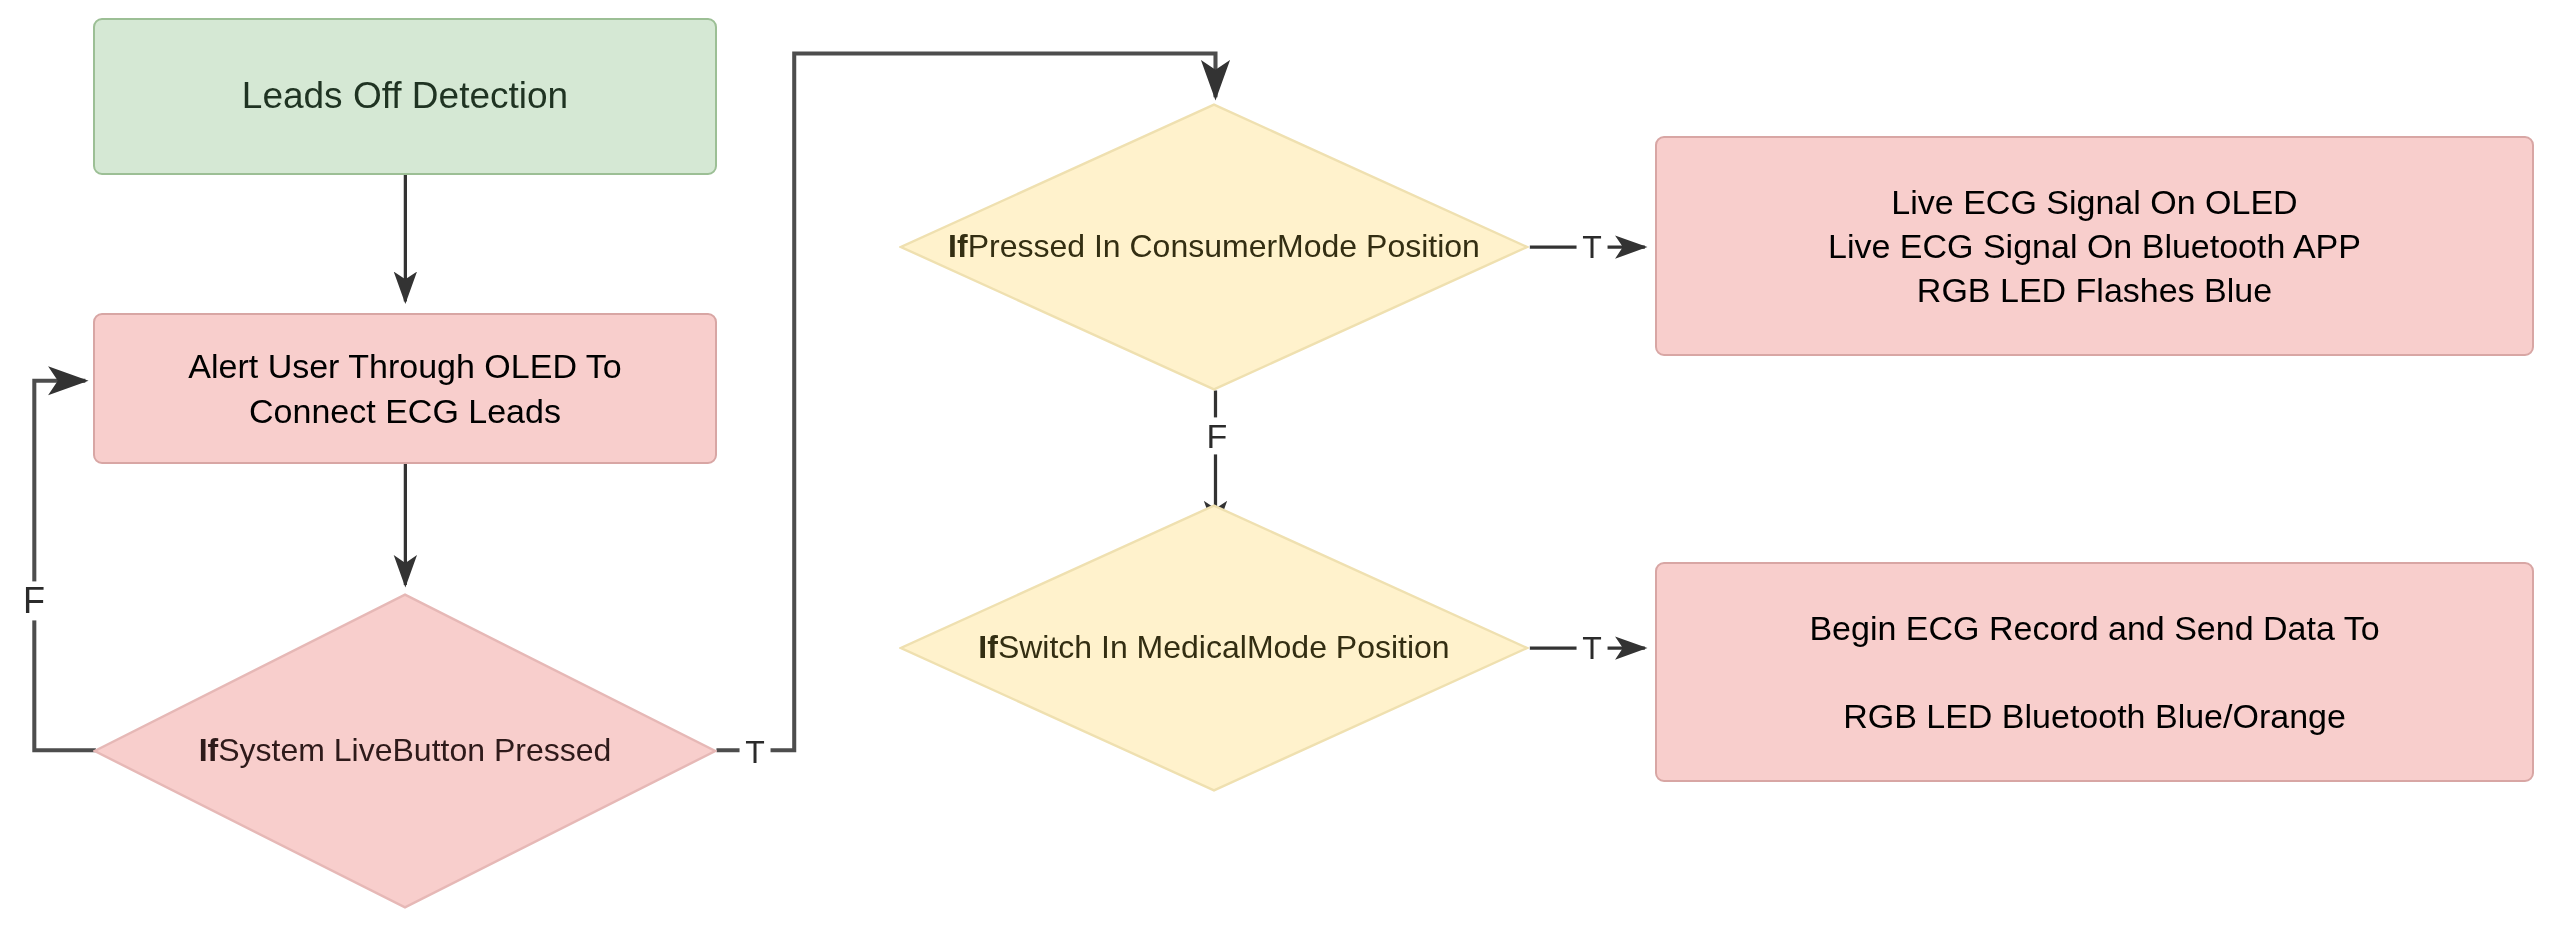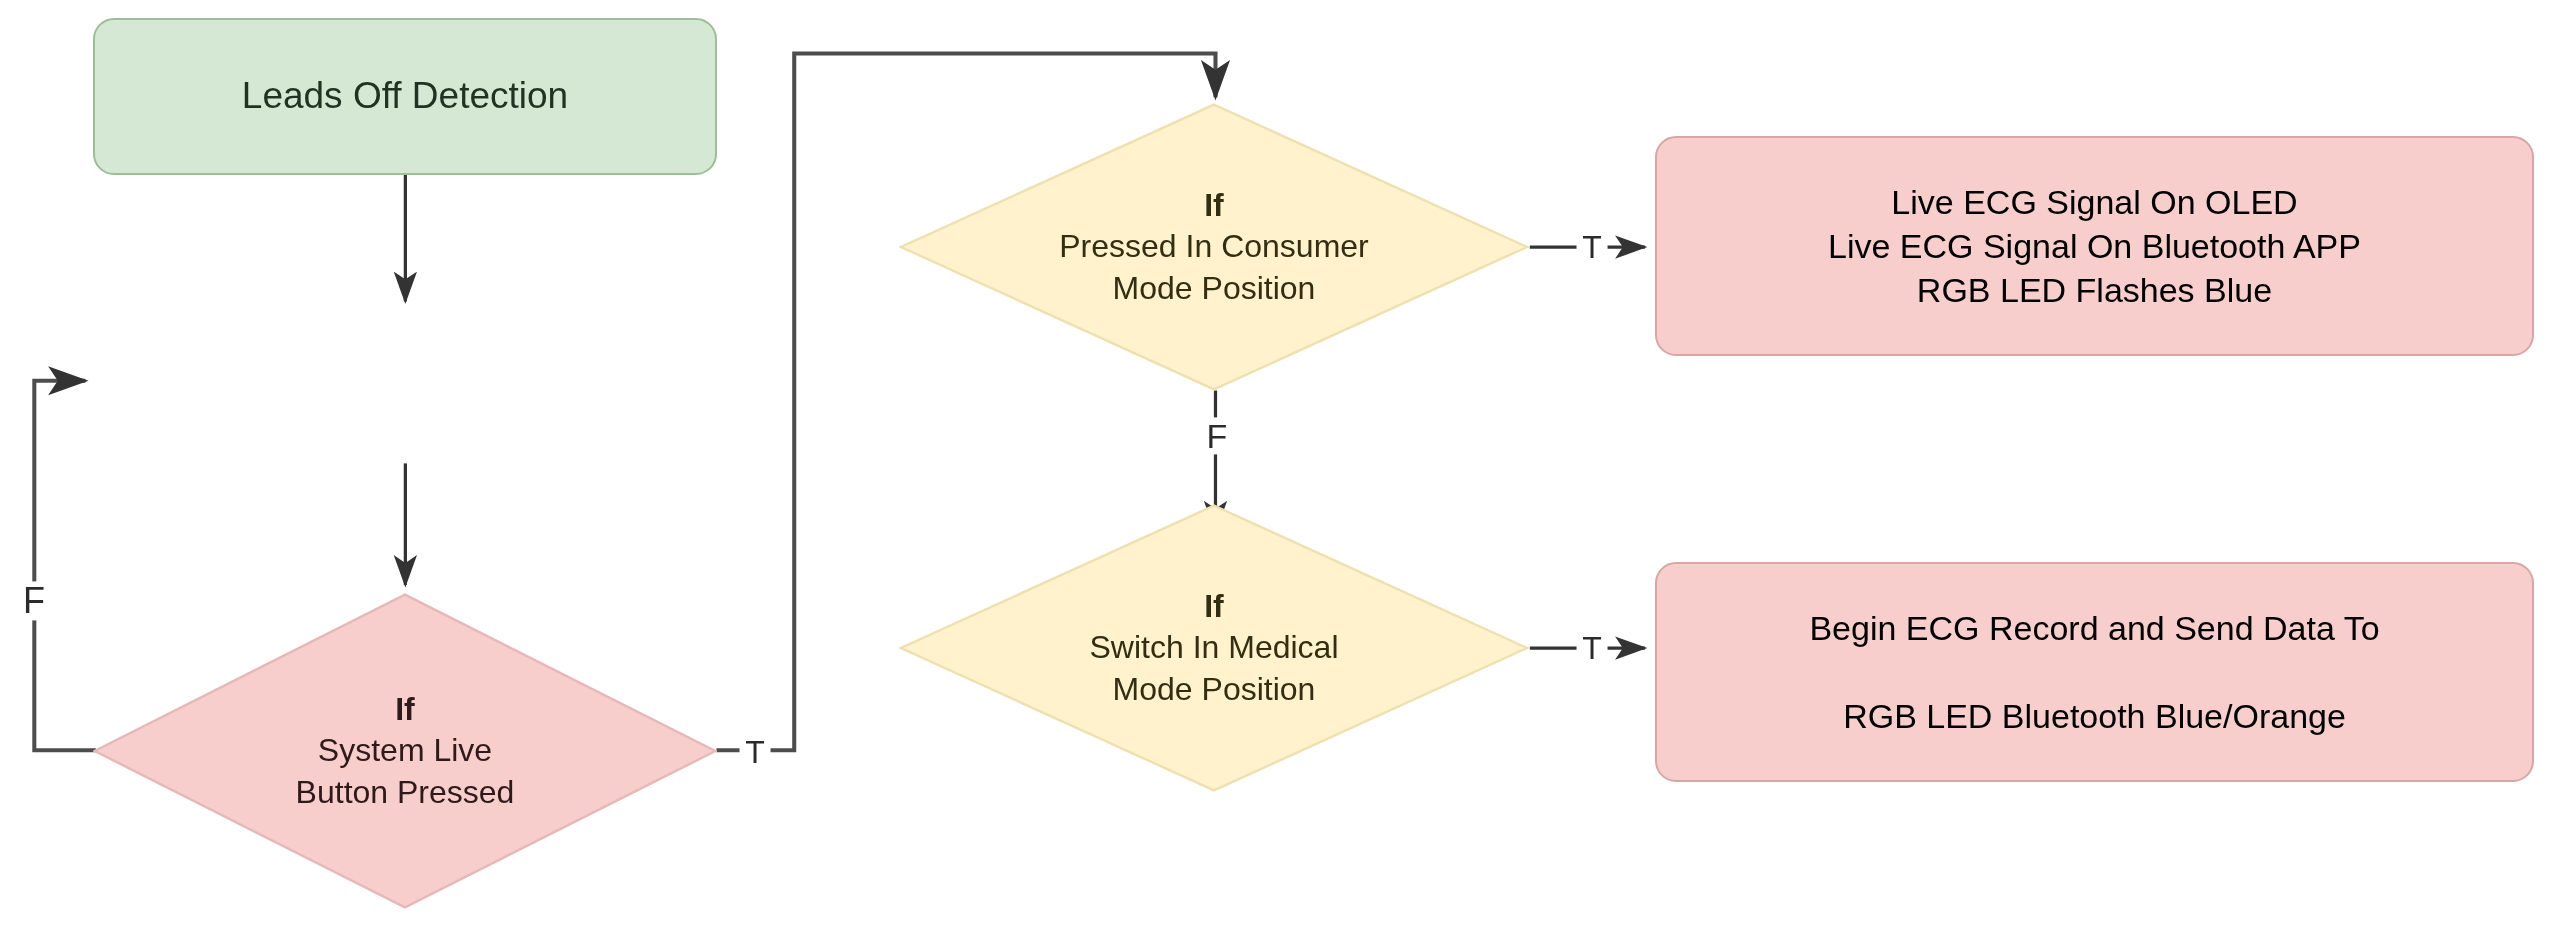--- a/index.html
+++ b/index.html
@@ -28,21 +28,21 @@
   }
   .node {
     position: absolute;
     box-sizing: border-box;
     display: flex;
     align-items: center;
     justify-content: center;
     text-align: center;
   }
   .rectnode {
-    border-radius: 21px;
+    border-radius: 9px;
     border-style: solid;
     border-width: 2.4px;
   }
   .rectnode .label {
     line-height: 1.30;
     padding: 0 13px;
   }
   .process-green {
     background: #d5e8d4;
     border-color: #9cbf95;
@@ -62,21 +62,21 @@
     top: 0;
     display: block;
   }
   .diamond-label {
     position: absolute;
     left: 0;
     top: 0;
     width: 100%;
     height: 100%;
     display: flex;
-    flex-direction: column;
+    flex-direction: row;
     align-items: center;
     justify-content: center;
     text-align: center;
     line-height: 1.30;
     pointer-events: none;
   }
   .diamond-pink .diamond-label { color: #2e1a1a; }
   .diamond-yellow .diamond-label { color: #332e12; }
   .kw {
     font-weight: bold;
@@ -135,20 +135,26 @@
       <path d="M1888,800 L2030,800" stroke="#333333" stroke-width="4" fill="none" marker-end="url(#arrow)"></path>
     </g>
   </svg>
 
   <div class="node rectnode process-green" style="left:93px; top:18px; width:624px; height:157px; font-size:37px;">
     <div class="label">
       <span>Leads Off Detection</span>
     </div>
   </div>
 
+  <div class="node rectnode process-pink" style="left:93px; top:313px; width:624px; height:151px; font-size:34px;">
+    <div class="label">
+      <span>Alert User Through OLED To</span><br>
+      <span>Connect ECG Leads</span>
+    </div>
+  </div>
 
   <div class="diamond-wrap diamond-pink" style="left:93px; top:593px; width:624px; height:316px;">
     <svg width="624" height="316" viewBox="0 0 770 390" xmlns="http://www.w3.org/2000/svg">
       <polygon points="385,2 768,195 385,388 2,195" fill="#f8cecc" stroke="#e6b8b6" stroke-width="3"></polygon>
     </svg>
     <div class="diamond-label" style="font-size:32px;">
       <div class="kw">If</div>
       <div>System Live</div>
       <div>Button Pressed</div>
     </div>

